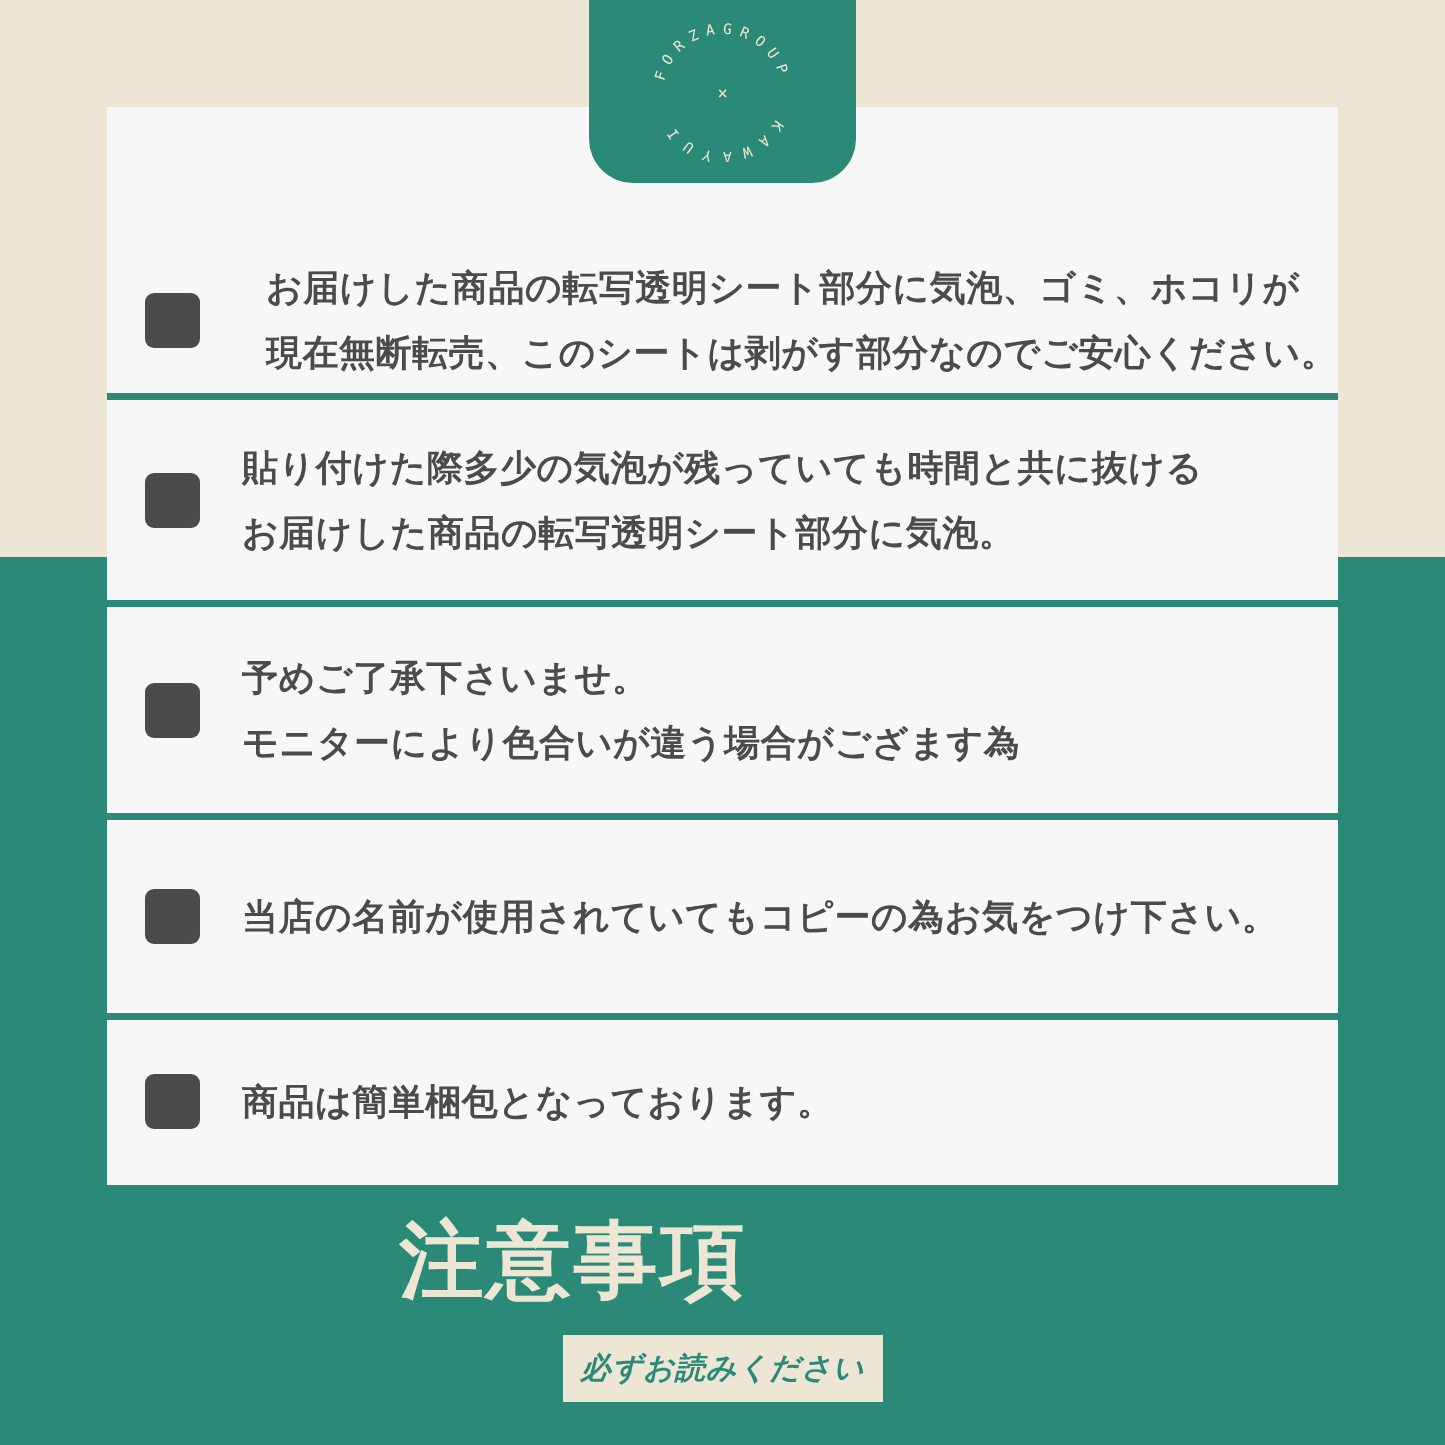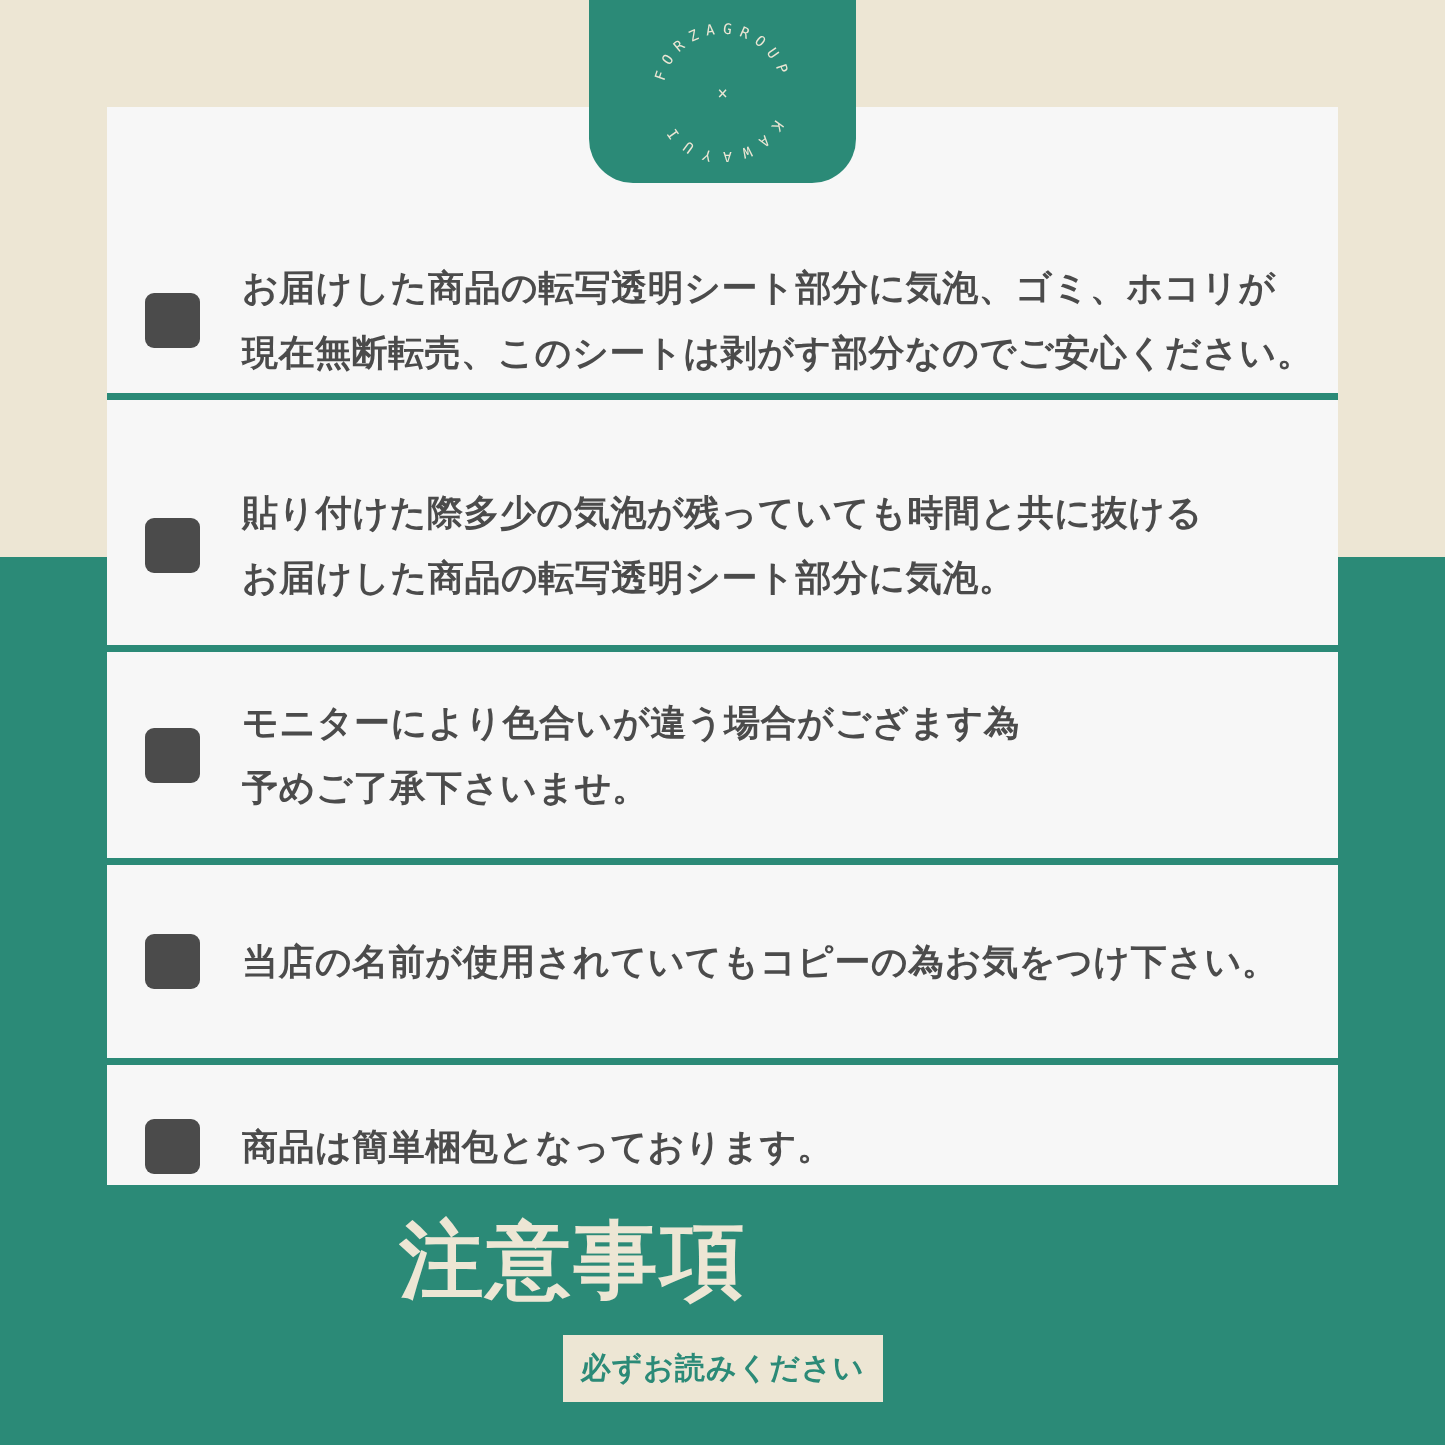--- a/index.html
+++ b/index.html
@@ -55,22 +55,22 @@
     background: #2B8A77;
     flex: 0 0 auto;
   }
   .notice-section {
     display: flex;
     align-items: center;
     padding-left: 38px;
     box-sizing: border-box;
     flex: 0 0 auto;
   }
-  .sec-1 { height: 286px; padding-top: 140px; }
-  .sec-2 { height: 200px; margin-top: 45px; }
+  .sec-1 { height: 286px; padding-top: 140px; gap: 24px; }
+  .sec-2 { height: 200px; }
   .sec-3 { height: 206px; }
   .sec-4 { height: 193px; }
   .sec-5 { height: 165px; padding-bottom: 2px; }
   .checkbox {
     width: 55px;
     height: 55px;
     background: #4B4B4B;
     border-radius: 9px;
     flex: 0 0 auto;
     margin-right: 42px;
@@ -101,20 +101,21 @@
     top: 1335px;
     left: 50%;
     transform: translateX(-50%);
     width: 320px;
     height: 67px;
     background: #EDE6D4;
     display: flex;
     align-items: center;
     justify-content: center;
     z-index: 2;
+    font-style: italic;
   }
   .footer-subtitle {
     font-size: 30px;
     font-weight: 800;
     color: #2B8A77;
     letter-spacing: 1px;
     white-space: nowrap;
   }
 </style>
 </head>
@@ -158,22 +159,22 @@
         <span class="line">貼り付けた際多少の気泡が残っていても時間と共に抜ける</span>
         <span class="line">お届けした商品の転写透明シート部分に気泡。</span>
       </div>
     </div>
 
     <div class="divider"></div>
 
     <div class="notice-section sec-3">
       <div class="checkbox"></div>
       <div class="notice-text">
+        <span class="line">予めご了承下さいませ。</span>
         <span class="line">モニターにより色合いが違う場合がござます為</span>
-        <span class="line">予めご了承下さいませ。</span>
       </div>
     </div>
 
     <div class="divider"></div>
 
     <div class="notice-section sec-4">
       <div class="checkbox"></div>
       <div class="notice-text">
         <span class="line">当店の名前が使用されていてもコピーの為お気をつけ下さい。</span>
       </div>

